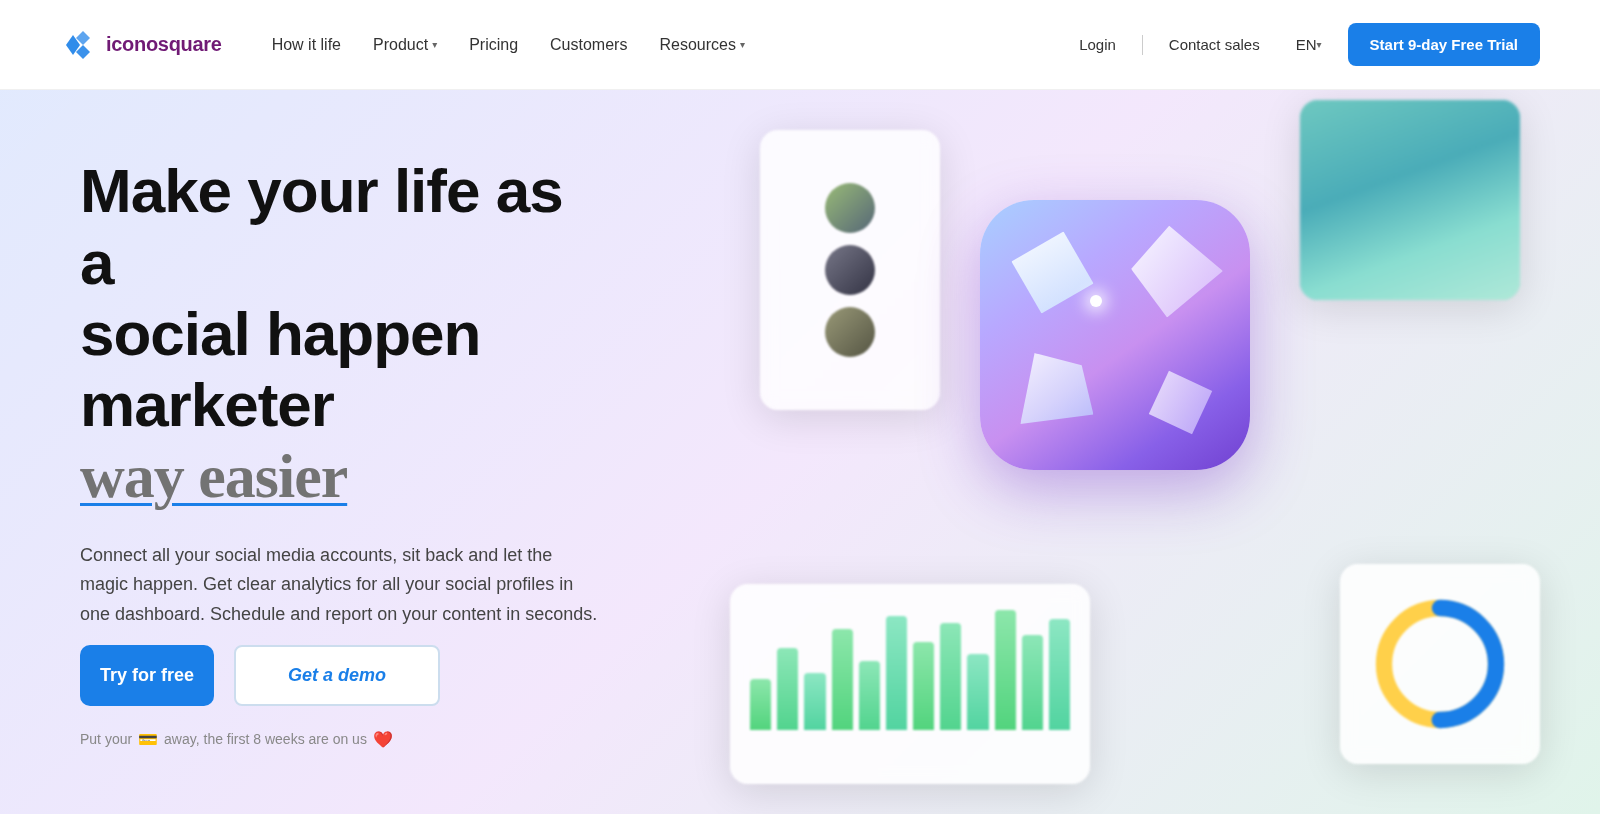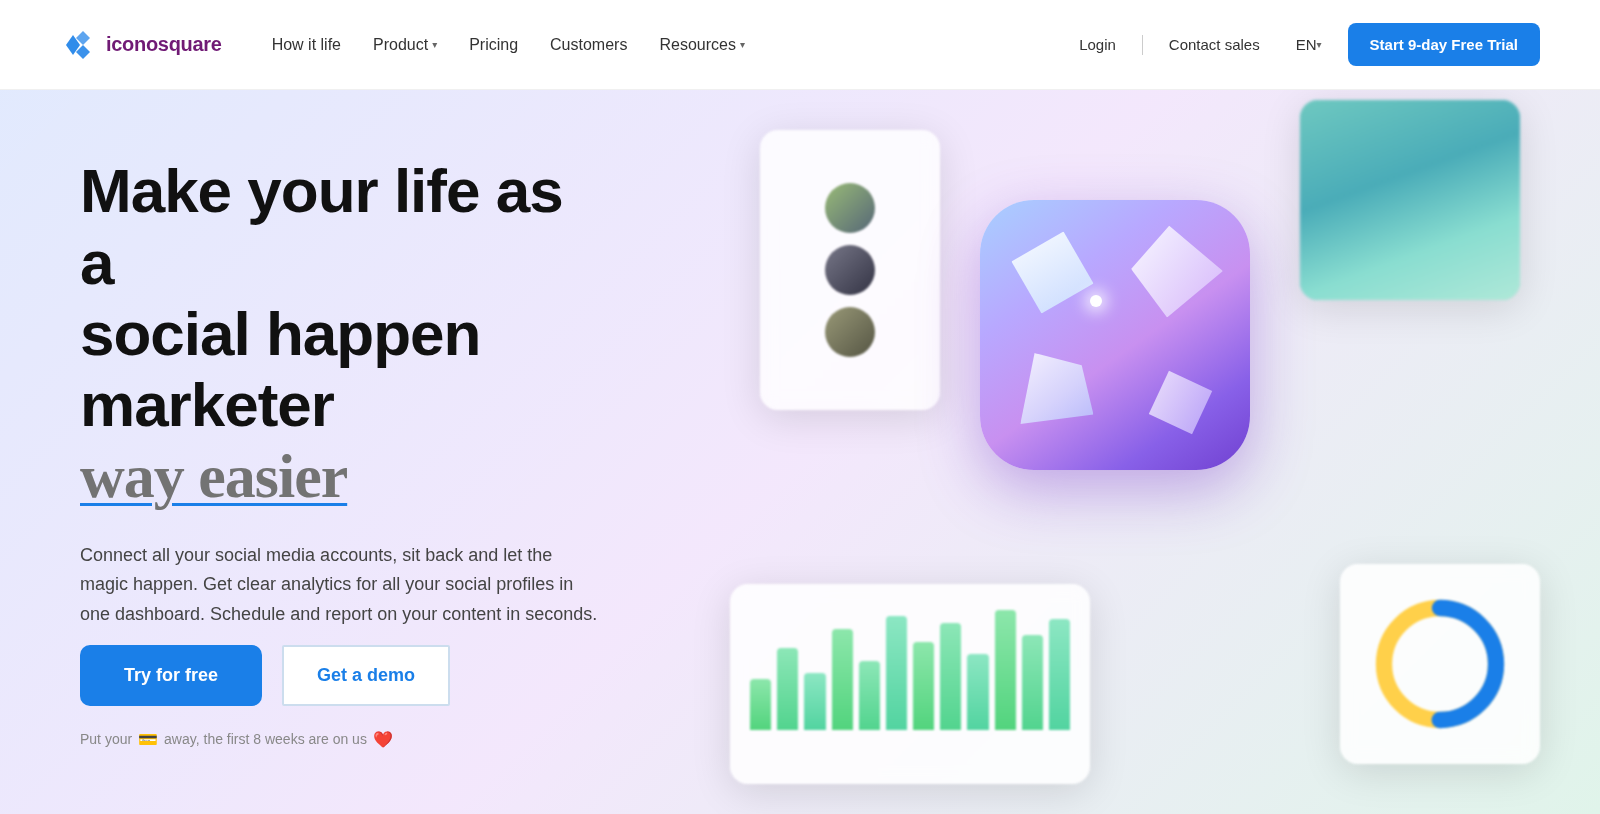--- a/index.html
+++ b/index.html
@@ -328,36 +328,37 @@
       display: flex;
       gap: 20px;
       align-items: center;
       margin-bottom: 24px;
     }
     .btn-primary {
       background: #1a7fe8;
       color: #fff;
       border: none;
       border-radius: 10px;
-      padding: 20px 44px;
+      padding: 20px 20px;
       font-size: 18px;
       font-weight: 600;
       cursor: pointer;
       white-space: nowrap;
     }
     .btn-secondary {
       background: #fff;
       color: #1a7fe8;
       border: 2px solid #cde;
-      border-radius: 2px;
-      padding: 18px 33px;
+      border-radius: 8px;
+      padding: 18px 52px;
       font-size: 18px;
       font-weight: 600;
       cursor: pointer;
       white-space: nowrap;
+      font-style: italic;
     }
     .hero-footnote {
       font-size: 14px;
       color: #888;
       display: flex;
       align-items: center;
       gap: 6px;
     }
     .credit-card-icon { font-size: 16px; }
     .heart-icon { font-size: 16px; }

